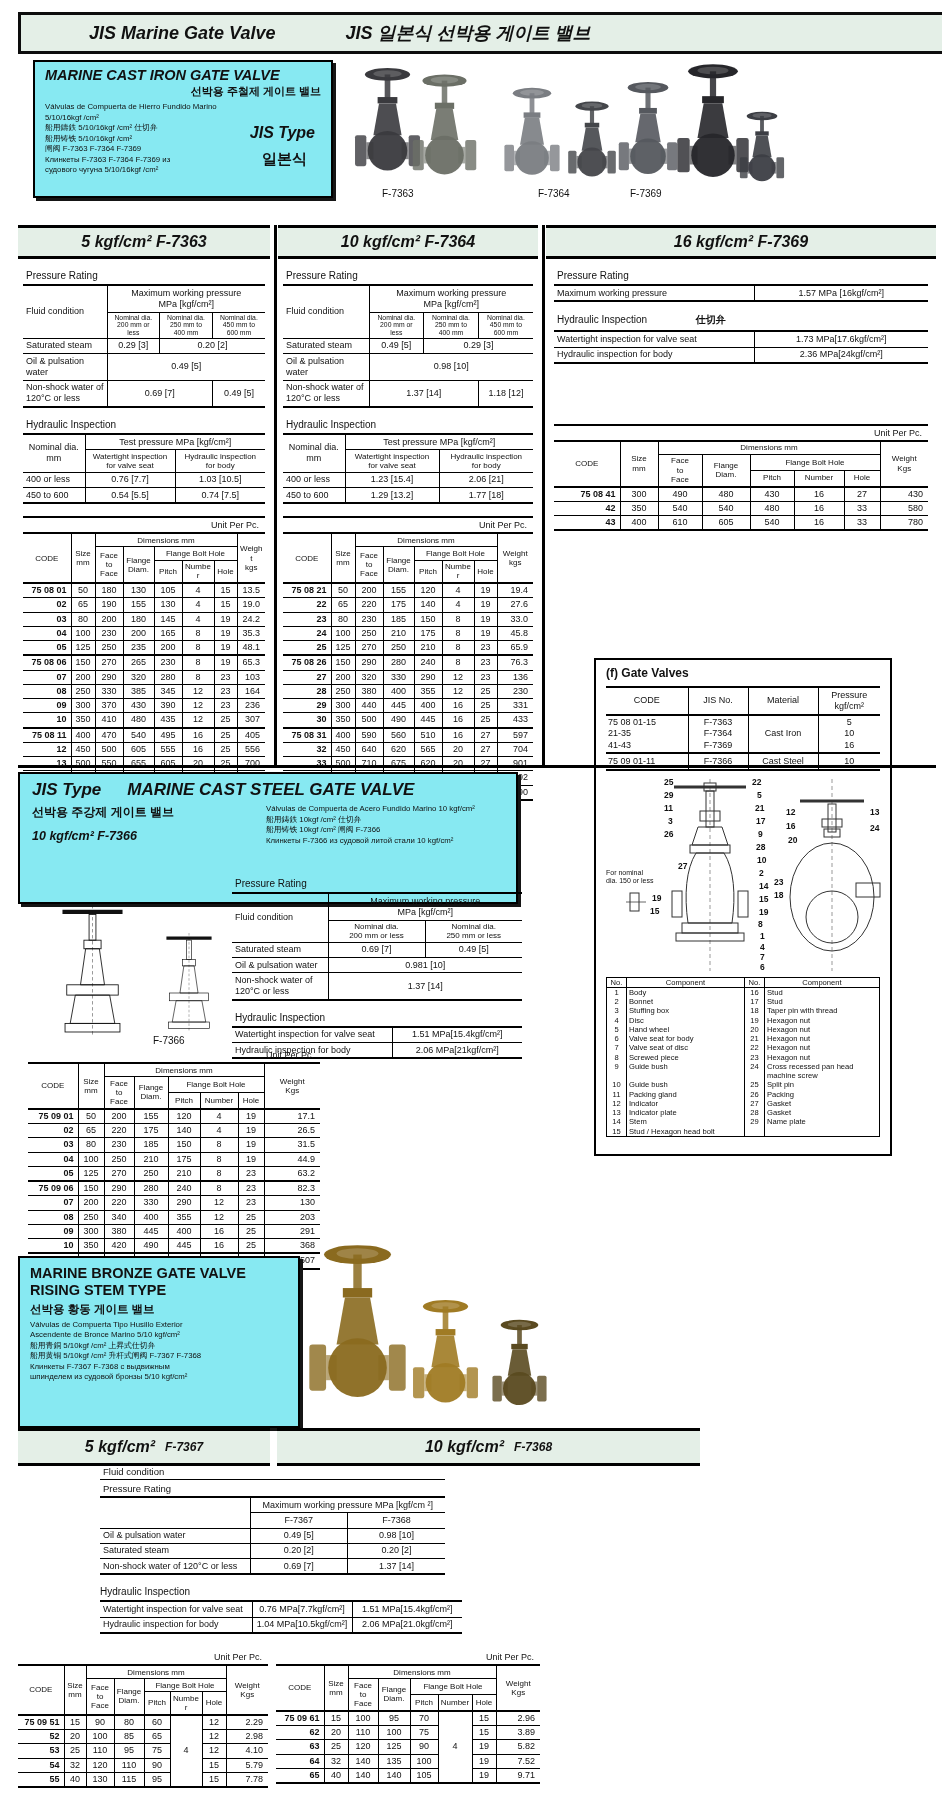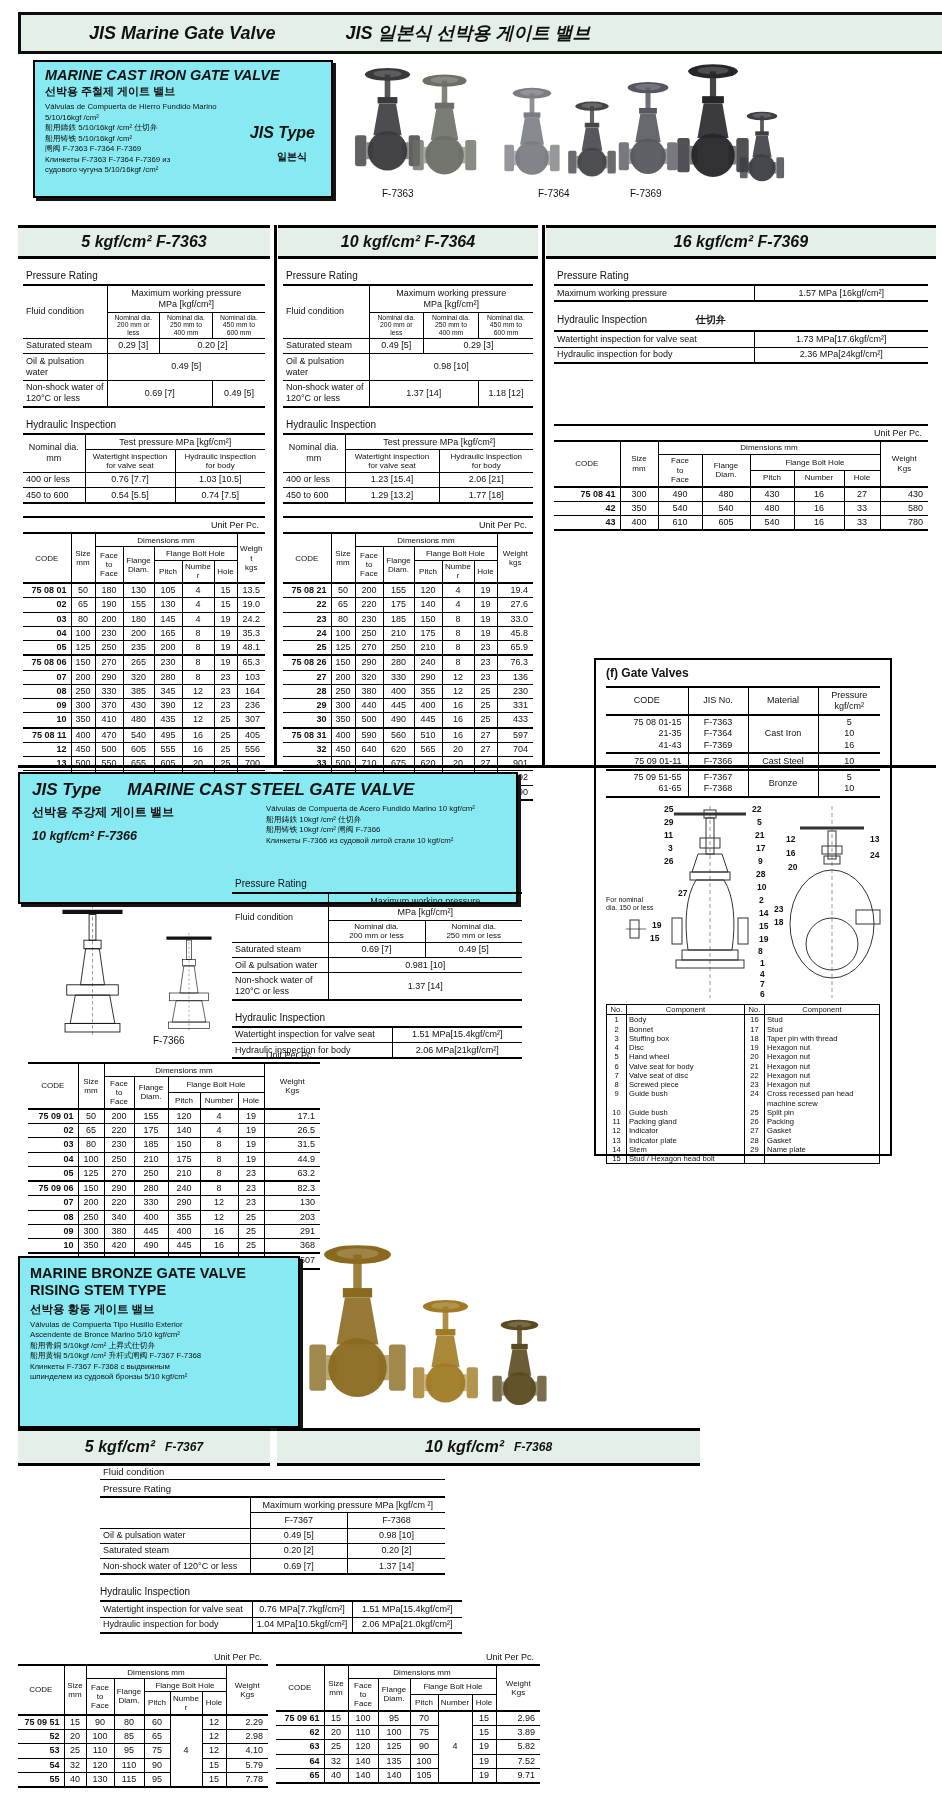--- a/index.html
+++ b/index.html
@@ -4,24 +4,24 @@
 <style>
   html,body{margin:0;padding:0;background:#fff;font-family:"Liberation Sans",sans-serif;color:#111;}
   #page{position:relative;width:942px;height:1800px;background:#fff;overflow:hidden;}
   .cyan{background:#87e9f2;border:2px solid #000;box-shadow:3px 3px 0 #151515;}
   #top-header{position:absolute;left:18px;top:12px;width:898px;height:36px;border:3px solid #0d0d0d;
     background:#e4efe7;display:flex;align-items:center;gap:70px;padding-left:68px;
     font-size:18px;font-weight:bold;font-style:italic;}
   
   #ci-box{position:absolute;left:33px;top:60px;width:300px;height:138px;padding:5px 10px;box-sizing:border-box;}
   #ci-box .t1{font-size:14.5px;font-weight:bold;font-style:italic;}
-  #ci-box .t2{font-size:11px;font-weight:bold;margin:1px 0 3px;}
+  #ci-box .t2{font-size:11px;font-weight:bold;margin:1px 0 3px;text-align:right;}
   .smalllines div{font-size:7.8px;line-height:1.35;}
   #ci-jistype{position:absolute;right:16px;top:62px;font-size:16px;font-weight:bold;font-style:italic;}
-  #ci-jiskr{position:absolute;right:24px;top:88px;font-size:10px;font-weight:bold;}
+  #ci-jiskr{position:absolute;right:24px;top:88px;font-size:15px;font-weight:bold;}
   
   .photostrip{position:absolute;}
   .valve{position:absolute;}
   .photolabel{position:absolute;font-size:10px;}
   
   #sec-c{position:absolute;left:18px;top:225px;width:918px;height:540px;border-bottom:3px solid #000;}
   .vline{position:absolute;top:0;width:3px;height:540px;background:#000;}
   .col{position:absolute;top:0;}
   .mint-bar{background:#e4efe7;border-top:3px solid #000;border-bottom:3px solid #000;
     text-align:center;font-weight:bold;font-style:italic;font-size:16px;padding:5px 0;}
@@ -56,21 +56,21 @@
   #cs-box .kr{font-size:12px;font-weight:bold;}
   #cs-box .pn{font-size:12.5px;font-weight:bold;font-style:italic;margin-top:8px;}
   #cs-draw{position:absolute;left:45px;top:905px;width:190px;height:145px;}
   #cs-fig-label{position:absolute;left:108px;top:130px;font-size:10px;}
   #cs-press{position:absolute;left:232px;top:878px;width:290px;}
   #cs-dims{position:absolute;left:28px;top:1048px;width:292px;}
   
   #gv-panel{position:absolute;left:594px;top:658px;width:298px;height:498px;border:2px solid #000;
     padding:6px 10px;box-sizing:border-box;}
   #gv-panel .title{font-size:12px;font-weight:bold;}
-  .gvt td.cr{text-align:right;padding-right:6px;}
+  .gvt td.cr{text-align:left;padding-right:6px;}
   #gv-diagram{position:relative;height:196px;margin-top:6px;}
   #gv-diagram svg{position:absolute;left:0;top:0;}
   .callout{position:absolute;font-size:8.5px;font-weight:bold;}
   .callout.note{font-weight:normal;font-size:7px;white-space:pre-line;width:56px;line-height:1.15;}
   .comp{border:1.5px solid #000;border-collapse:collapse;width:100%;table-layout:fixed;margin-top:4px;}
   .comp th,.comp td{border-left:1px solid #000;border-right:1px solid #000;font-size:7.6px;
     padding:0 2px;text-align:left;line-height:1.22;vertical-align:top;font-weight:normal;}
   .comp th{border-bottom:1px solid #000;text-align:center;}
   .comp td.num{text-align:center;}
   
@@ -1069,29 +1069,20 @@
             <td>Cast Iron</td>
             <td>5
 10
 16</td>
           </tr>
           <tr class="grp">
             <td class="cr">75 09 01-11</td>
             <td>F-7366</td>
             <td>Cast Steel</td>
             <td>10</td>
-          </tr>
-          <tr class="grp">
-            <td class="cr">75 09 51-55
-61-65</td>
-            <td>F-7367
-F-7368</td>
-            <td>Bronze</td>
-            <td>5
-10</td>
           </tr>
         </tbody>
     </table>
     <div id="gv-diagram">
       <svg width="276" height="196" viewBox="0 0 276 196">
         <g stroke="#333" stroke-width="1" fill="none">
           <line x1="104" y1="2" x2="104" y2="194" stroke-width="0.5" stroke-dasharray="4 3"></line>
           <line x1="68" y1="10" x2="140" y2="10" stroke-width="3"></line>
           <rect x="98" y="6" width="12" height="8"></rect>
           <rect x="100" y="14" width="8" height="36"></rect>

